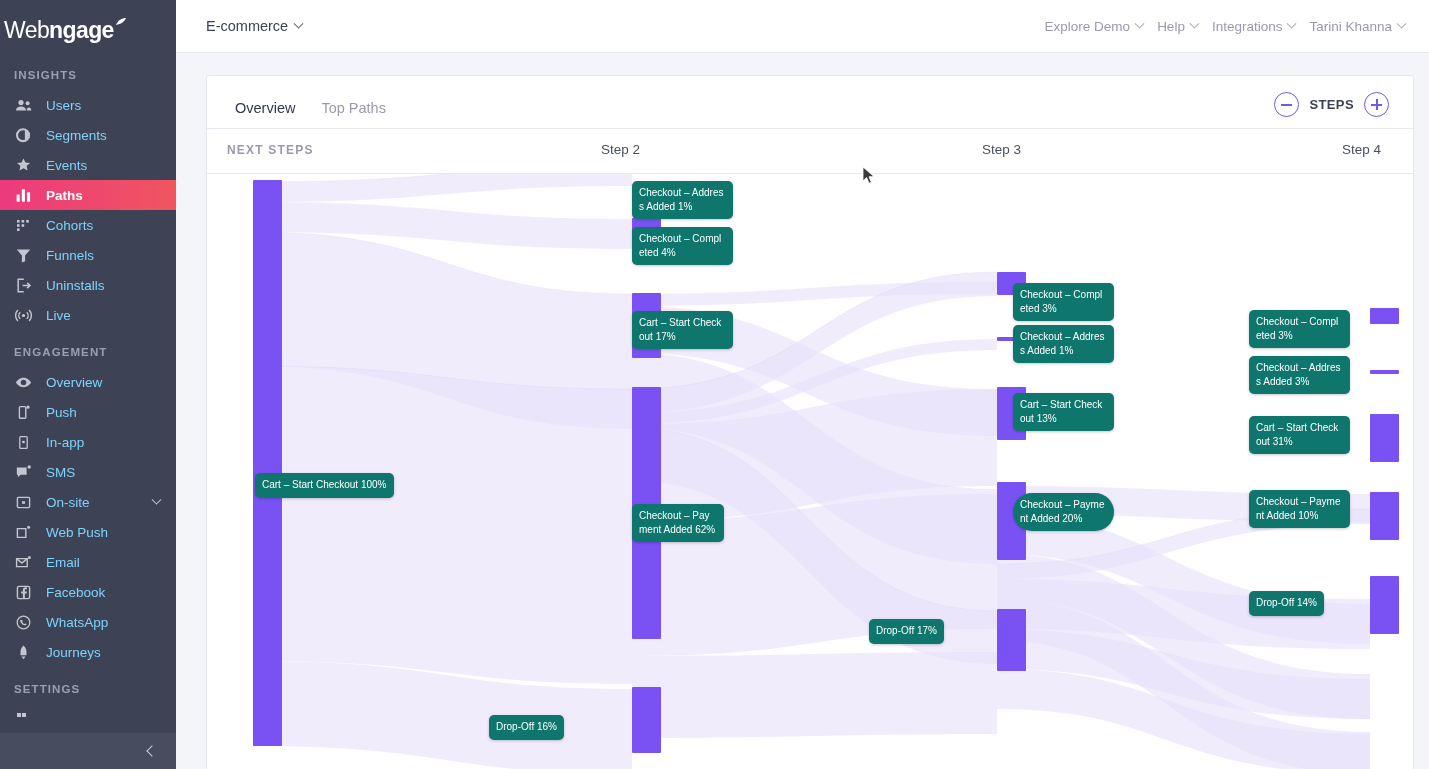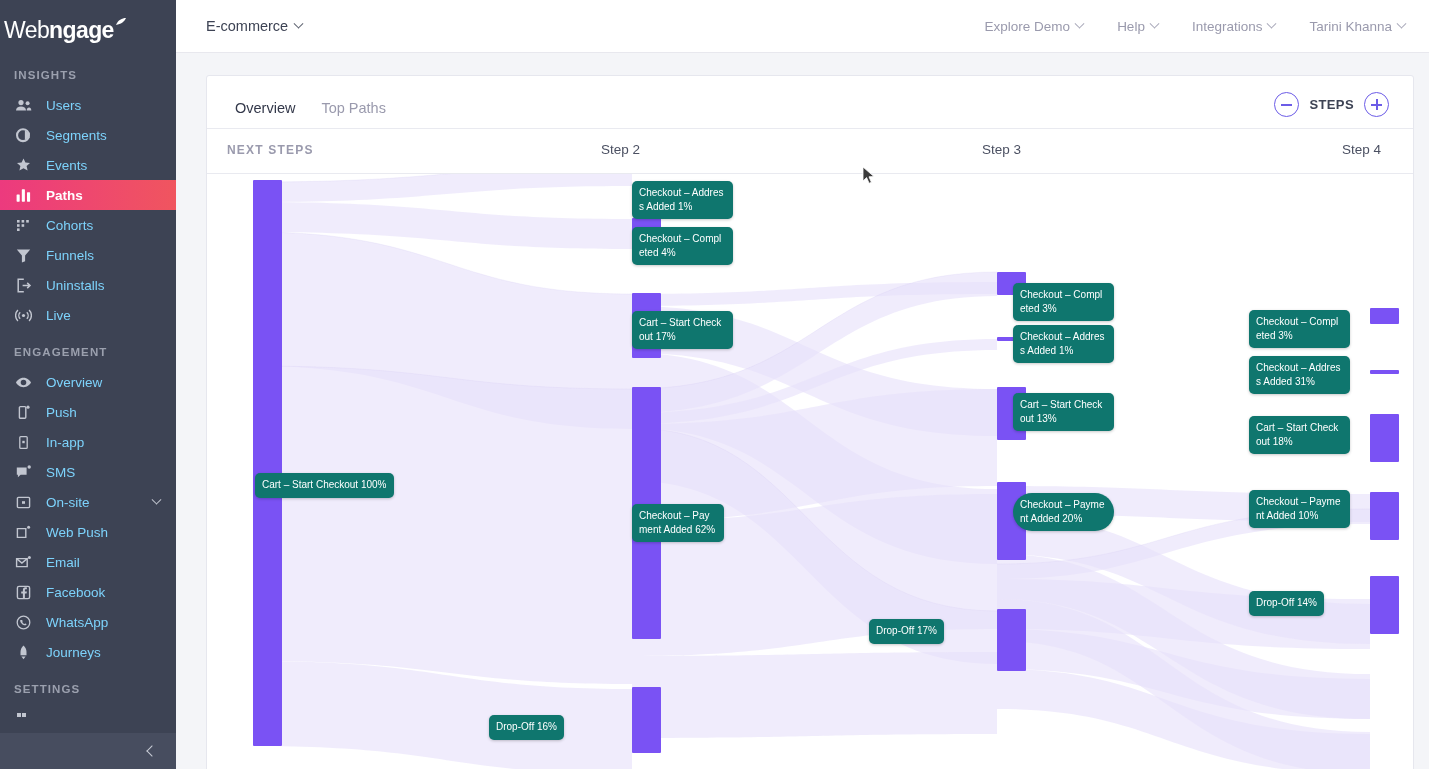--- a/index.html
+++ b/index.html
@@ -32,21 +32,21 @@
   .logo-bird {
     display: inline-block; width: 12px; height: 12px;
     margin-left: 1px; vertical-align: super;
   }
   .brand-select {
     margin-left: 30px; display: flex; align-items: center;
     gap: 7px; font-size: 14.5px; color: #3d4354; cursor: pointer;
   }
   .nav-right {
     margin-left: auto; display: flex; align-items: center;
-    gap: 34px; padding-right: 24px;
+    gap: 14px; padding-right: 24px;
   }
   .nav-item {
     display: flex; align-items: center; gap: 6px;
     font-size: 13.5px; color: #9a9aad; cursor: pointer;
     white-space: nowrap;
   }
   .caret {
     display: inline-block; width: 7px; height: 7px;
     border-right: 1.4px solid currentColor;
     border-bottom: 1.4px solid currentColor;
@@ -550,22 +550,22 @@
       <div class="node-lbl" style="left:425px; top:330px; width:92px;">Checkout – Payment Added 62%</div>
       <div class="node-lbl nowrap" style="left:282px; top:541px;">Drop-Off 16%</div>
 
       <div class="node-lbl" style="left:806px; top:109px; width:101px;">Checkout – Completed 3%</div>
       <div class="node-lbl" style="left:806px; top:151px; width:101px;">Checkout – Address Added 1%</div>
       <div class="node-lbl" style="left:806px; top:219px; width:101px;">Cart – Start Checkout 13%</div>
       <div class="node-lbl" style="left:806px; top:319px; width:101px;border-radius:20px;">Checkout – Payment Added 20%</div>
       <div class="node-lbl nowrap" style="left:662px; top:445px;">Drop-Off 17%</div>
 
       <div class="node-lbl" style="left:1042px; top:136px; width:101px;">Checkout – Completed 3%</div>
-      <div class="node-lbl" style="left:1042px; top:182px; width:101px;">Checkout – Address Added 31%</div>
-      <div class="node-lbl" style="left:1042px; top:242px; width:101px;">Cart – Start Checkout 18%</div>
+      <div class="node-lbl" style="left:1042px; top:182px; width:101px;">Checkout – Address Added 3%</div>
+      <div class="node-lbl" style="left:1042px; top:242px; width:101px;">Cart – Start Checkout 31%</div>
       <div class="node-lbl" style="left:1042px; top:316px; width:101px;">Checkout – Payment Added 10%</div>
       <div class="node-lbl nowrap" style="left:1042px; top:417px;">Drop-Off 14%</div>
 
     </div>
   </div>
 </div>
 
 <svg class="cursor-arrow" style="left:862px; top:166px;" width="14" height="20" viewBox="0 0 14 20">
   <path d="M1,1 L1,15 L4.6,11.6 L7.1,17.3 L9.4,16.3 L7,10.8 L12,10.6 Z" fill="#3b3b3b" stroke="#ffffff" stroke-width="0.8"></path>
 </svg>

